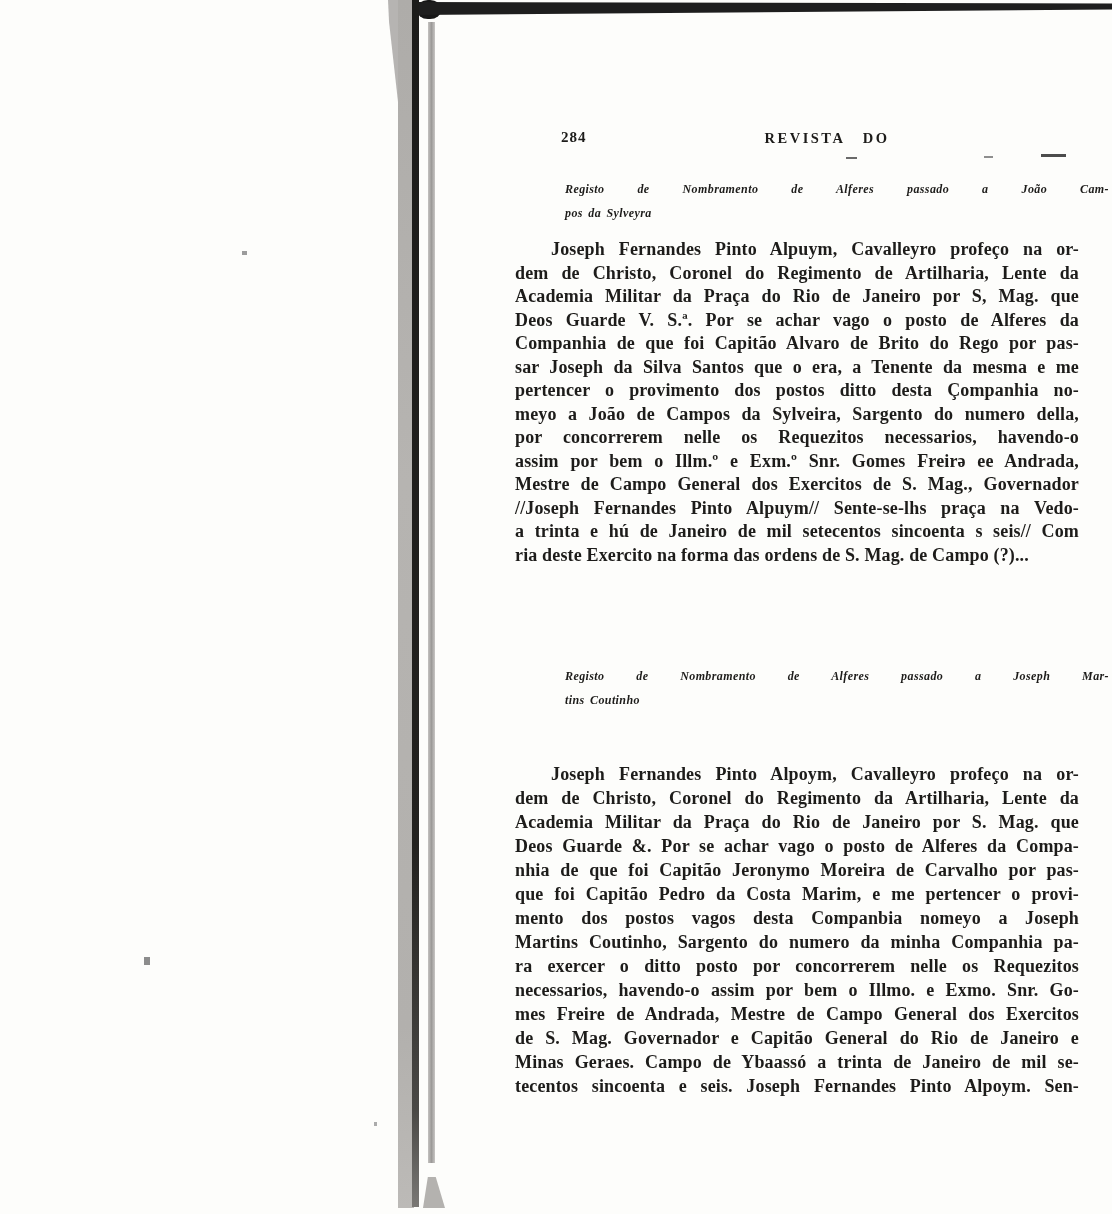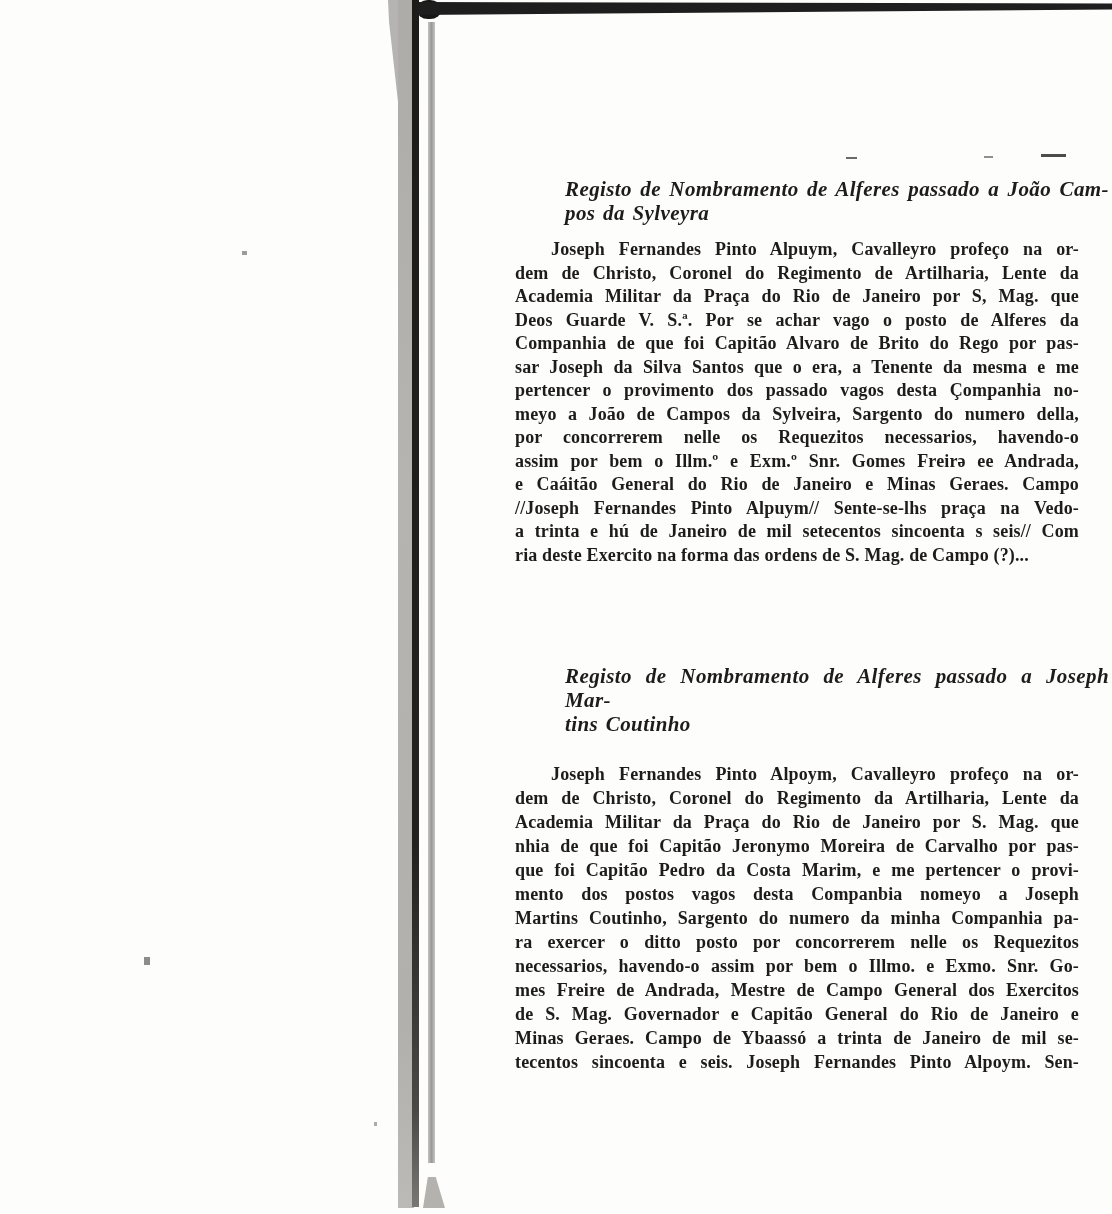--- a/index.html
+++ b/index.html
@@ -62,21 +62,21 @@
     font-size: 15px; font-weight: 700; letter-spacing: 1px;
   }
   .running-header {
     position: absolute; left: 0; top: 1px; width: 100%;
     text-align: center;
     font-size: 14.5px; font-weight: 700;
     letter-spacing: 2.5px; word-spacing: 12px;
   }
   .heading {
     position: absolute; left: 545px; width: 564px;
-    font-size: 21px; font-weight: 700; font-style: italic;
+    font-size: 12px; font-weight: 700; font-style: italic;
     line-height: 24px;
     box-sizing: border-box; padding-left: 20px;
     letter-spacing: 0.4px; word-spacing: 2px;
   }
   .heading-1 { top: 177px; }
   .heading-2 { top: 664px; }
   .heading .line { }
   .heading .line:first-child { text-align: justify; text-align-last: justify; }
 
   .para {
@@ -102,52 +102,57 @@
   <div class="gutter-dark-line"></div>
   <div class="gutter-thin-line"></div>
   <div class="gutter-bottom-wedge"></div>
   <div class="header-dash-1"></div>
   <div class="header-dash-2"></div>
   <div class="header-dash-3"></div>
   <div class="speck-1"></div>
   <div class="speck-2"></div>
   <div class="speck-3"></div>
 
+  <div class="header-row">
+    <span class="page-number">284</span>
+    <span class="running-header">REVISTA DO</span>
+  </div>
 
   <div class="heading heading-1">
       <div class="line">Registo de Nombramento de Alferes passado a João Cam-</div>
       <div class="line">pos da Sylveyra</div>
     </div>
 
   <div class="para para-1 short-last">
       <div class="line">Joseph Fernandes Pinto Alpuym, Cavalleyro profeço na or-</div>
       <div class="line">dem de Christo, Coronel do Regimento de Artilharia, Lente da</div>
       <div class="line">Academia Militar da Praça do Rio de Janeiro por S, Mag. que</div>
       <div class="line">Deos Guarde V. S.ª. Por se achar vago o posto de Alferes da</div>
       <div class="line">Companhia de que foi Capitão Alvaro de Brito do Rego por pas-</div>
       <div class="line">sar Joseph da Silva Santos que o era, a Tenente da mesma e me</div>
-      <div class="line">pertencer o provimento dos passado vagos desta Çompanhia no-</div>
+      <div class="line">pertencer o provimento dos postos ditto desta Çompanhia no-</div>
       <div class="line">meyo a João de Campos da Sylveira, Sargento do numero della,</div>
       <div class="line">por concorrerem nelle os Requezitos necessarios, havendo-o</div>
       <div class="line">assim por bem o Illm.º e Exm.º Snr. Gomes Freirə ee Andrada,</div>
-      <div class="line">e Caáitão General do Rio de Janeiro e Minas Geraes. Campo</div>
+      <div class="line">Mestre de Campo General dos Exercitos de S. Mag., Governador</div>
       <div class="line">//Joseph Fernandes Pinto Alpuym// Sente-se-lhs praça na Vedo-</div>
       <div class="line">a trinta e hú de Janeiro de mil setecentos sincoenta s seis// Com</div>
       <div class="line">ria deste Exercito na forma das ordens de S. Mag. de Campo (?)...</div>
     </div>
 
   <div class="heading heading-2">
       <div class="line">Registo de Nombramento de Alferes passado a Joseph Mar-</div>
       <div class="line">tins Coutinho</div>
     </div>
 
   <div class="para para-2">
       <div class="line">Joseph Fernandes Pinto Alpoym, Cavalleyro profeço na or-</div>
       <div class="line">dem de Christo, Coronel do Regimento da Artilharia, Lente da</div>
       <div class="line">Academia Militar da Praça do Rio de Janeiro por S. Mag. que</div>
+      <div class="line">Deos Guarde &amp;. Por se achar vago o posto de Alferes da Compa-</div>
       <div class="line">nhia de que foi Capitão Jeronymo Moreira de Carvalho por pas-</div>
       <div class="line">que foi Capitão Pedro da Costa Marim, e me pertencer o provi-</div>
       <div class="line">mento dos postos vagos desta Companbia nomeyo a Joseph</div>
       <div class="line">Martins Coutinho, Sargento do numero da minha Companhia pa-</div>
       <div class="line">ra exercer o ditto posto por concorrerem nelle os Requezitos</div>
       <div class="line">necessarios, havendo-o assim por bem o Illmo. e Exmo. Snr. Go-</div>
       <div class="line">mes Freire de Andrada, Mestre de Campo General dos Exercitos</div>
       <div class="line">de S. Mag. Governador e Capitão General do Rio de Janeiro e</div>
       <div class="line">Minas Geraes. Campo de Ybaassó a trinta de Janeiro de mil se-</div>
       <div class="line">tecentos sincoenta e seis. Joseph Fernandes Pinto Alpoym. Sen-</div>

